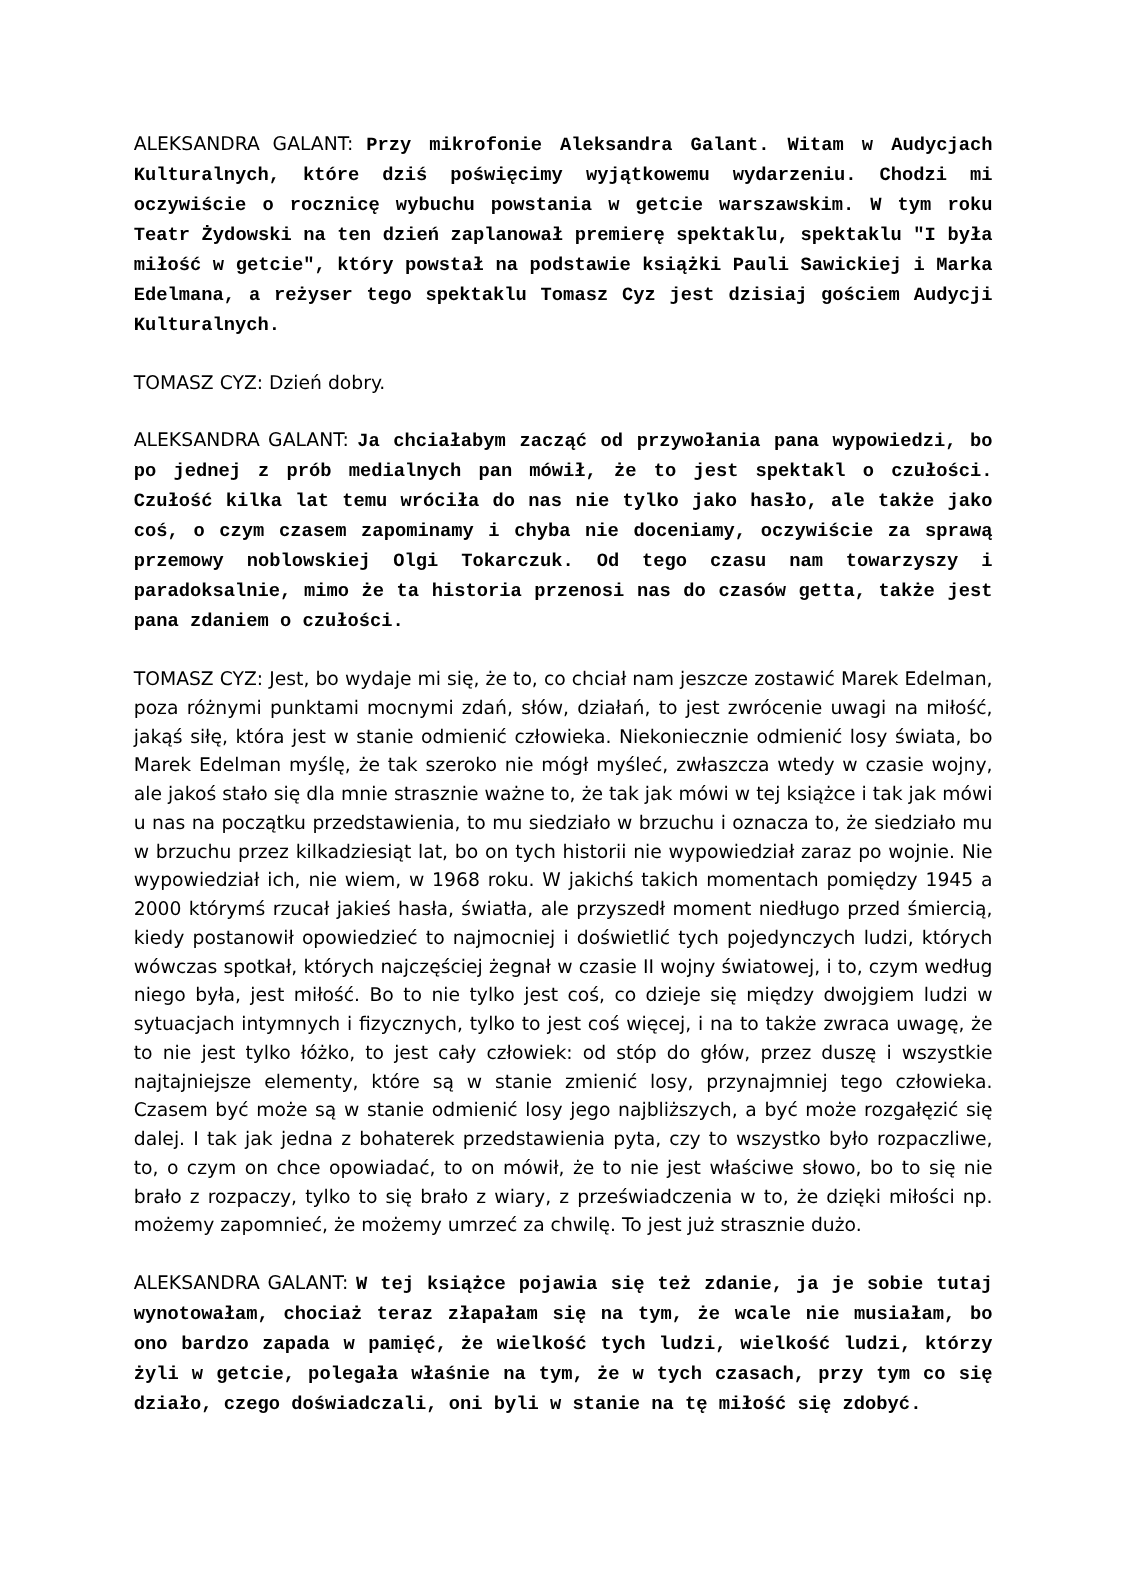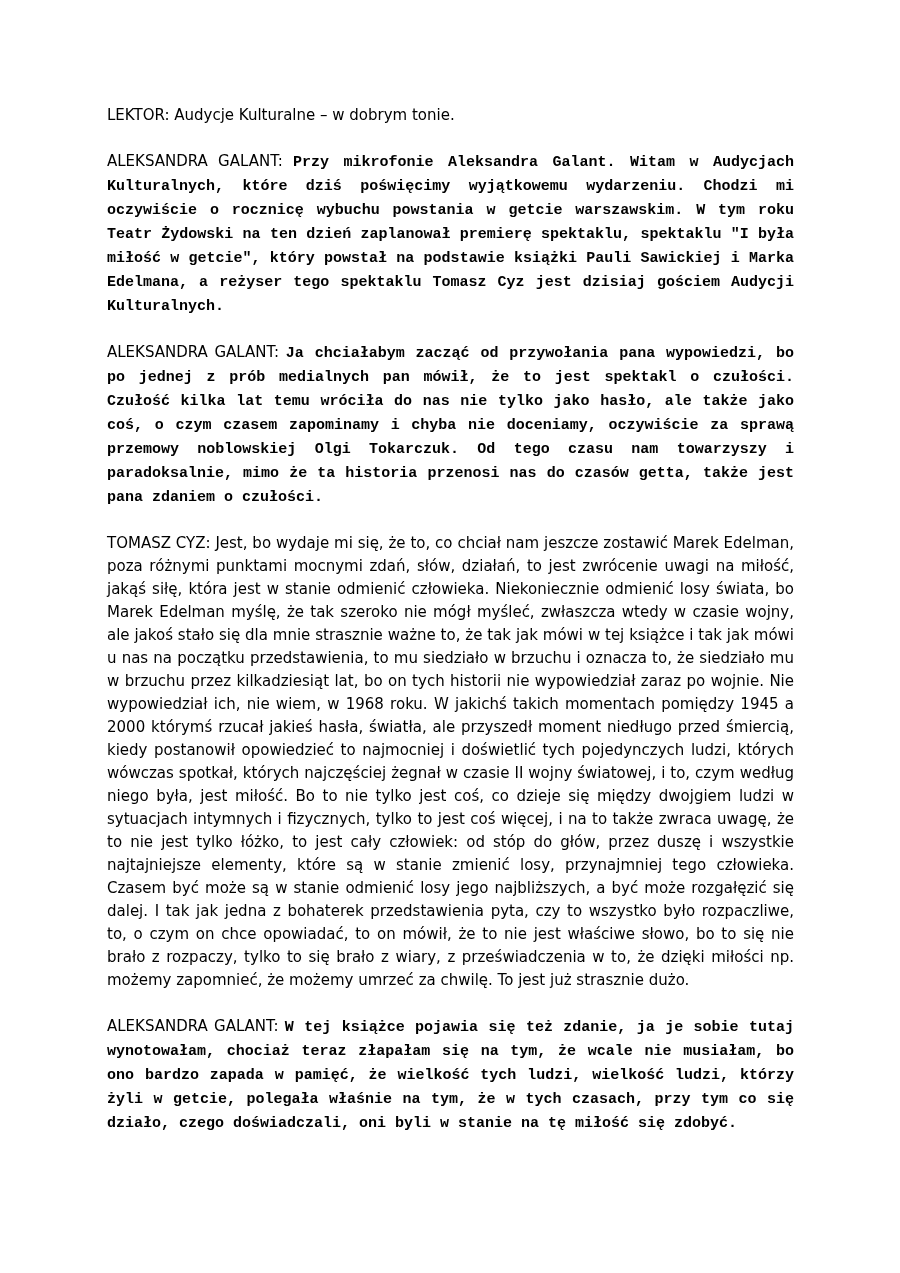--- a/index.html
+++ b/index.html
@@ -36,24 +36,24 @@
   .speech.bold {
     font-weight: bold;
     font-family: Liberation Mono, monospace;
   }
 </style>
 </head>
 <body>
 
 <div class="document-page">
 
-  <p class="paragraph"><span class="speaker-label">LEKTOR:</span> <span class="speech">Audycje Kulturalne – w dobrym tonie.</span></p>
 
   <p class="paragraph"><span class="speaker-label">ALEKSANDRA GALANT:</span> <span class="speech bold">Przy mikrofonie Aleksandra Galant. Witam w Audycjach Kulturalnych, które dziś poświęcimy wyjątkowemu wydarzeniu. Chodzi mi oczywiście o rocznicę wybuchu powstania w getcie warszawskim. W tym roku Teatr Żydowski na ten dzień zaplanował premierę spektaklu, spektaklu "I była miłość w getcie", który powstał na podstawie książki Pauli Sawickiej i Marka Edelmana, a reżyser tego spektaklu Tomasz Cyz jest dzisiaj gościem Audycji Kulturalnych.</span></p>
 
+  <p class="paragraph"><span class="speaker-label">TOMASZ CYZ:</span> <span class="speech">Dzień dobry.</span></p>
 
   <p class="paragraph"><span class="speaker-label">ALEKSANDRA GALANT:</span> <span class="speech bold">Ja chciałabym zacząć od przywołania pana wypowiedzi, bo po jednej z prób medialnych pan mówił, że to jest spektakl o czułości. Czułość kilka lat temu wróciła do nas nie tylko jako hasło, ale także jako coś, o czym czasem zapominamy i chyba nie doceniamy, oczywiście za sprawą przemowy noblowskiej Olgi Tokarczuk. Od tego czasu nam towarzyszy i paradoksalnie, mimo że ta historia przenosi nas do czasów getta, także jest pana zdaniem o czułości.</span></p>
 
   <p class="paragraph"><span class="speaker-label">TOMASZ CYZ:</span> <span class="speech">Jest, bo wydaje mi się, że to, co chciał nam jeszcze zostawić Marek Edelman, poza różnymi punktami mocnymi zdań, słów, działań, to jest zwrócenie uwagi na miłość, jakąś siłę, która jest w stanie odmienić człowieka. Niekoniecznie odmienić losy świata, bo Marek Edelman myślę, że tak szeroko nie mógł myśleć, zwłaszcza wtedy w czasie wojny, ale jakoś stało się dla mnie strasznie ważne to, że tak jak mówi w tej książce i tak jak mówi u nas na początku przedstawienia, to mu siedziało w brzuchu i oznacza to, że siedziało mu w brzuchu przez kilkadziesiąt lat, bo on tych historii nie wypowiedział zaraz po wojnie. Nie wypowiedział ich, nie wiem, w 1968 roku. W jakichś takich momentach pomiędzy 1945 a 2000 którymś rzucał jakieś hasła, światła, ale przyszedł moment niedługo przed śmiercią, kiedy postanowił opowiedzieć to najmocniej i doświetlić tych pojedynczych ludzi, których wówczas spotkał, których najczęściej żegnał w czasie II wojny światowej, i to, czym według niego była, jest miłość. Bo to nie tylko jest coś, co dzieje się między dwojgiem ludzi w sytuacjach intymnych i fizycznych, tylko to jest coś więcej, i na to także zwraca uwagę, że to nie jest tylko łóżko, to jest cały człowiek: od stóp do głów, przez duszę i wszystkie najtajniejsze elementy, które są w stanie zmienić losy, przynajmniej tego człowieka. Czasem być może są w stanie odmienić losy jego najbliższych, a być może rozgałęzić się dalej. I tak jak jedna z bohaterek przedstawienia pyta, czy to wszystko było rozpaczliwe, to, o czym on chce opowiadać, to on mówił, że to nie jest właściwe słowo, bo to się nie brało z rozpaczy, tylko to się brało z wiary, z przeświadczenia w to, że dzięki miłości np. możemy zapomnieć, że możemy umrzeć za chwilę. To jest już strasznie dużo.</span></p>
 
   <p class="paragraph"><span class="speaker-label">ALEKSANDRA GALANT:</span> <span class="speech bold">W tej książce pojawia się też zdanie, ja je sobie tutaj wynotowałam, chociaż teraz złapałam się na tym, że wcale nie musiałam, bo ono bardzo zapada w pamięć, że wielkość tych ludzi, wielkość ludzi, którzy żyli w getcie, polegała właśnie na tym, że w tych czasach, przy tym co się działo, czego doświadczali, oni byli w stanie na tę miłość się zdobyć.</span></p>
 
 </div>
 
 </body></html>

